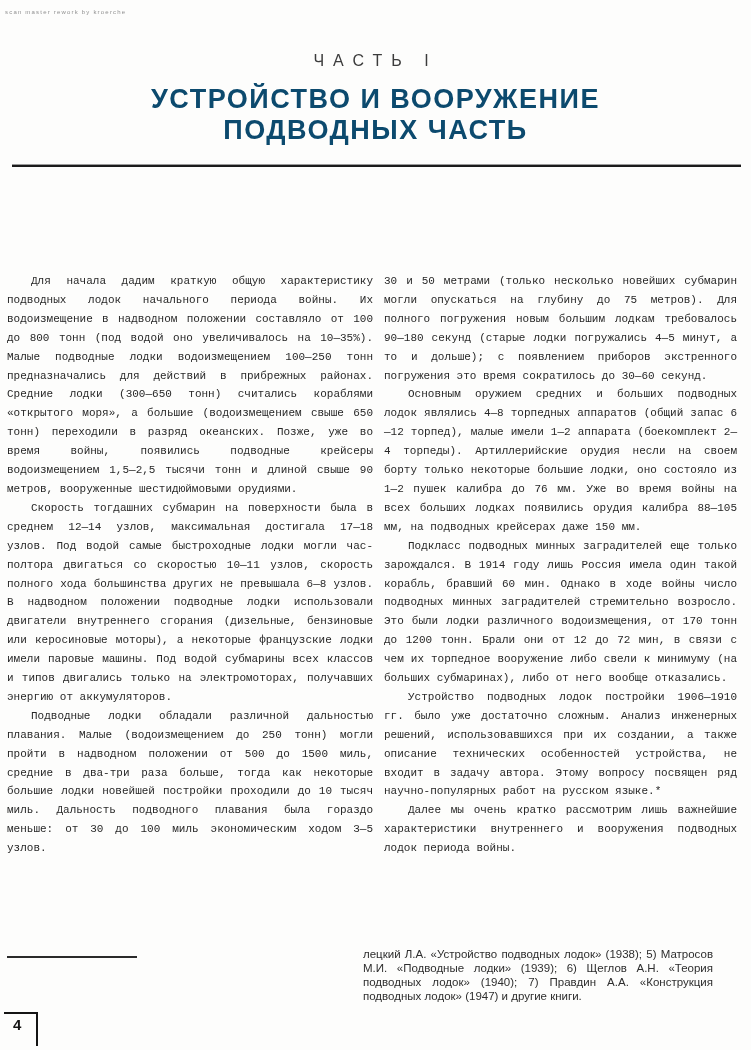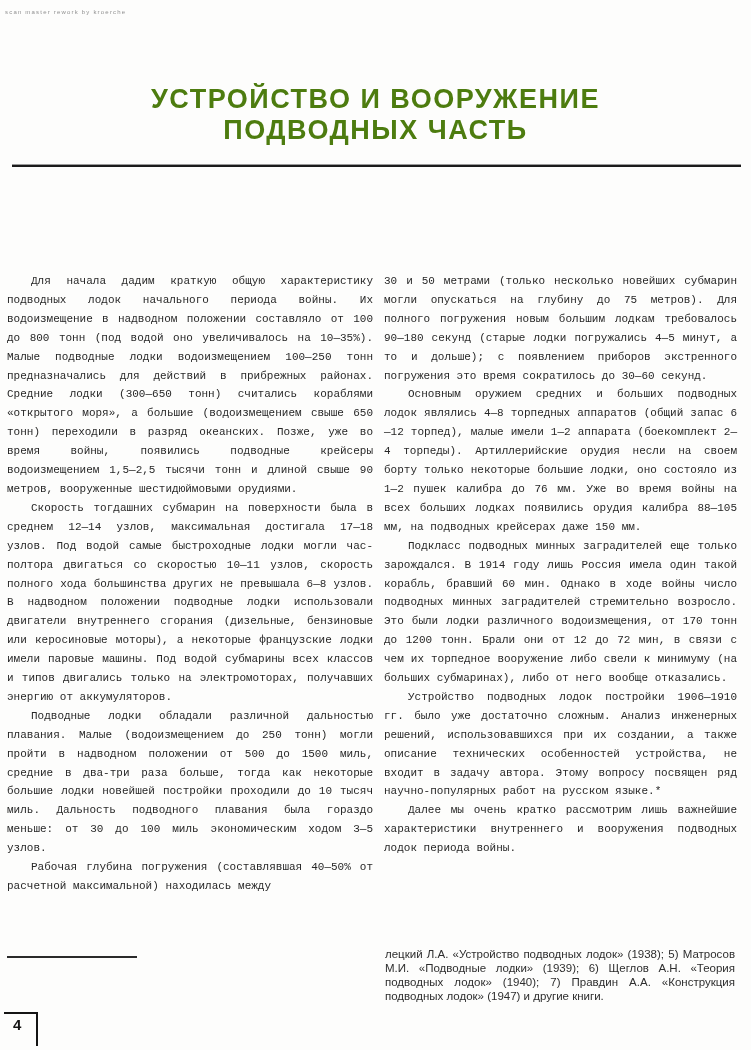--- a/index.html
+++ b/index.html
@@ -14,21 +14,21 @@
     font-size:6px; color:#919191; letter-spacing:1.2px; white-space:nowrap;
   }
   .part-label {
     position:absolute; top:52px; left:0; width:100%;
     text-align:center; font-size:16px; font-weight:400;
     letter-spacing:9px; color:#3c3c3c;
   }
   .chapter-title {
     position:absolute; top:84px; left:0; width:100%;
     text-align:center; font-weight:700; font-size:27px;
-    line-height:31px; letter-spacing:1.5px; color:#4d7c0f;
+    line-height:31px; letter-spacing:1.5px; color:#0c4a6e;
   }
   .title-rule {
     position:absolute; left:12px; top:164px; width:729px; height:3px;
     background:linear-gradient(to bottom, #9a9a9a 0, #9a9a9a 1px, #1b1b1b 1px, #1b1b1b 100%);
   }
   .col {
     position:absolute; top:272px;
     font-size:11px; line-height:18.9px;
     text-align:justify; color:#272727;font-family:Liberation Mono, monospace;
   }
@@ -40,52 +40,52 @@
     position:absolute; left:7px; top:956px; width:130px; height:2px;
     background:#2a2a2a;
   }
   .fn {
     position:absolute; font-size:11.5px; line-height:14px;
     text-align:justify; color:#2e2e2e;
   }
   .fn p { margin:0; }
   .fn-left  { left:7px;   top:963px; width:360px; }
   .fn-left p { text-indent:20px; }
-  .fn-right { left:385px; top:947px; width:350px; }
+  .fn-right { left:363px; top:947px; width:350px; }
   .pn-frame-h {
     position:absolute; left:4px; top:1012px; width:34px; height:2px; background:#141414;
   }
   .pn-frame-v {
     position:absolute; left:36px; top:1012px; width:2px; height:34px; background:#141414;
   }
   .page-number {
     position:absolute; left:13px; top:1016px;
     font-size:15px; font-weight:700; color:#141414;
   }
 </style>
 </head>
 <body>
 
 <div class="page">
 
   <div class="scan-note">scan master rework by kroerche</div>
 
+  <div class="part-label">ЧАСТЬ I</div>
 
   <div class="chapter-title">
     <div>УСТРОЙСТВО И ВООРУЖЕНИЕ</div>
     <div>ПОДВОДНЫХ ЧАСТЬ</div>
   </div>
 
   <div class="title-rule"></div>
 
   <div class="col col-left">
     <p>Для начала дадим краткую общую характеристику подводных лодок начального периода войны. Их водоизмещение в надводном положении составляло от 100 до 800 тонн (под водой оно увеличивалось на 10—35%). Малые подводные лодки водоизмещением 100—250 тонн предназначались для действий в прибрежных районах. Средние лодки (300—650 тонн) считались кораблями «открытого моря», а большие (водоизмещением свыше 650 тонн) переходили в разряд океанских. Позже, уже во время войны, появились подводные крейсеры водоизмещением 1,5—2,5 тысячи тонн и длиной свыше 90 метров, вооруженные шестидюймовыми орудиями.</p>
     <p>Скорость тогдашних субмарин на поверхности была в среднем 12—14 узлов, максимальная достигала 17—18 узлов. Под водой самые быстроходные лодки могли час-полтора двигаться со скоростью 10—11 узлов, скорость полного хода большинства других не превышала 6—8 узлов. В надводном положении подводные лодки использовали двигатели внутреннего сгорания (дизельные, бензиновые или керосиновые моторы), а некоторые французские лодки имели паровые машины. Под водой субмарины всех классов и типов двигались только на электромоторах, получавших энергию от аккумуляторов.</p>
     <p>Подводные лодки обладали различной дальностью плавания. Малые (водоизмещением до 250 тонн) могли пройти в надводном положении от 500 до 1500 миль, средние в два-три раза больше, тогда как некоторые большие лодки новейшей постройки проходили до 10 тысяч миль. Дальность подводного плавания была гораздо меньше: от 30 до 100 миль экономическим ходом 3—5 узлов.</p>
-    <p>Рабочая глубина погружения (составлявшая 40—50% от расчетной максимальной) находилась между</p>
   </div>
 
   <div class="col col-right">
     <p class="no-indent">30 и 50 метрами (только несколько новейших субмарин могли опускаться на глубину до 75 метров). Для полного погружения новым большим лодкам требовалось 90—180 секунд (старые лодки погружались 4—5 минут, а то и дольше); с появлением приборов экстренного погружения это время сократилось до 30—60 секунд.</p>
     <p>Основным оружием средних и больших подводных лодок являлись 4—8 торпедных аппаратов (общий запас 6—12 торпед), малые имели 1—2 аппарата (боекомплект 2—4 торпеды). Артиллерийские орудия несли на своем борту только некоторые большие лодки, оно состояло из 1—2 пушек калибра до 76 мм. Уже во время войны на всех больших лодках появились орудия калибра 88—105 мм, на подводных крейсерах даже 150 мм.</p>
     <p>Подкласс подводных минных заградителей еще только зарождался. В 1914 году лишь Россия имела один такой корабль, бравший 60 мин. Однако в ходе войны число подводных минных заградителей стремительно возросло. Это были лодки различного водоизмещения, от 170 тонн до 1200 тонн. Брали они от 12 до 72 мин, в связи с чем их торпедное вооружение либо свели к минимуму (на больших субмаринах), либо от него вообще отказались.</p>
     <p>Устройство подводных лодок постройки 1906—1910 гг. было уже достаточно сложным. Анализ инженерных решений, использовавшихся при их создании, а также описание технических особенностей устройства, не входит в задачу автора. Этому вопросу посвящен ряд научно-популярных работ на русском языке.*</p>
     <p>Далее мы очень кратко рассмотрим лишь важнейшие характеристики внутреннего и вооружения подводных лодок периода войны.</p>
   </div>
 

